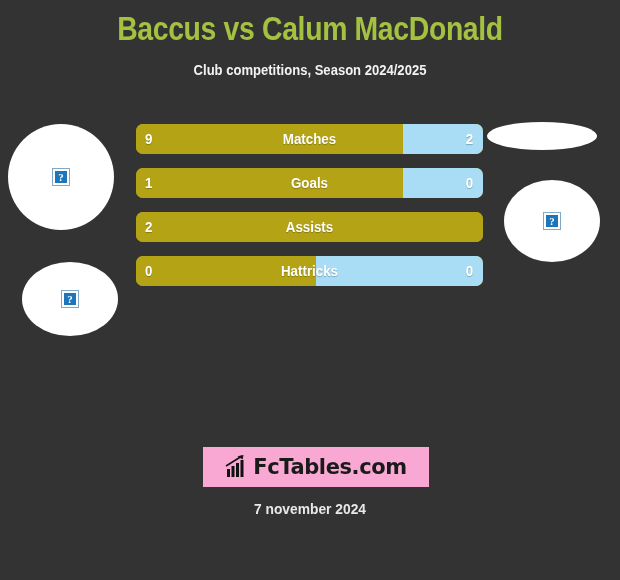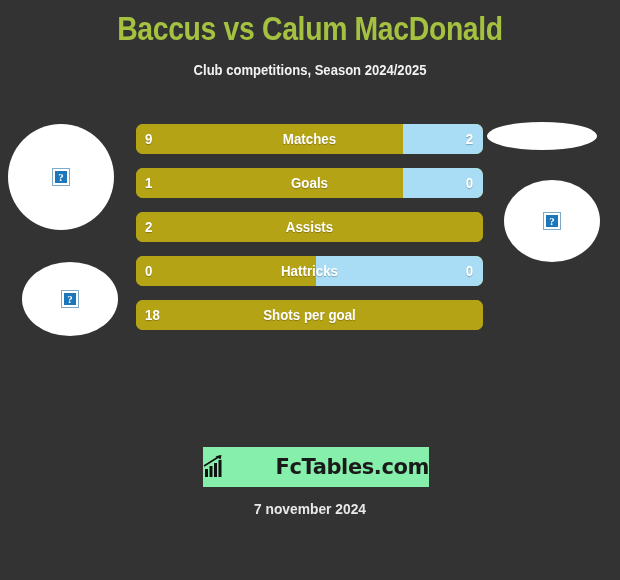--- a/index.html
+++ b/index.html
@@ -146,24 +146,24 @@
     text-shadow: 0 1px 1px rgba(0,0,0,0.25);
   }
 
   
   .logo-box {
     position: absolute;
     left: 203px;
     top: 447px;
     width: 226px;
     height: 40px;
-    background: #86efac;
+    background: #f9a8d4;
     display: flex;
     align-items: center;
-    justify-content: space-between;
+    justify-content: center;
     gap: 2px;
   }
   .logo-icon { display: block; }
   .logo-text {
     color: #1a1a1a;
     font-size: 21px;
     font-weight: bold;
     letter-spacing: -0.4px;
     font-family: "DejaVu Sans", sans-serif;
   }
@@ -219,25 +219,20 @@
         <div class="bar-fill-left" style="width: 100%; background: rgb(181, 163, 22);"></div>
         <div class="bar-val-left">2</div>
         <div class="bar-label">Assists</div>
       </div>
       <div class="bar-row">
         <div class="bar-fill-left" style="width: 52%; background: rgb(181, 163, 22);"></div>
         <div class="bar-fill-right" style="width: 48%; background: rgb(168, 221, 245);"></div>
         <div class="bar-val-left">0</div>
         <div class="bar-label">Hattricks</div>
         <div class="bar-val-right">0</div>
-      </div>
-      <div class="bar-row">
-        <div class="bar-fill-left" style="width: 100%; background: rgb(181, 163, 22);"></div>
-        <div class="bar-val-left">18</div>
-        <div class="bar-label">Shots per goal</div>
       </div>
     </div>
 
   <div class="logo-box">
     <svg class="logo-icon" width="26" height="24" viewBox="0 0 26 24">
       <path d="M2 22 L2 14 L5 14 L5 22 Z" fill="#111111"></path>
       <path d="M6.5 22 L6.5 11 L9.5 11 L9.5 22 Z" fill="#111111"></path>
       <path d="M11 22 L11 8 L14 8 L14 22 Z" fill="#111111"></path>
       <path d="M15.5 22 L15.5 5 L18.5 5 L18.5 22 Z" fill="#111111"></path>
       <path d="M1 11 L17 1" stroke="#111111" stroke-width="1.6" fill="none"></path>

